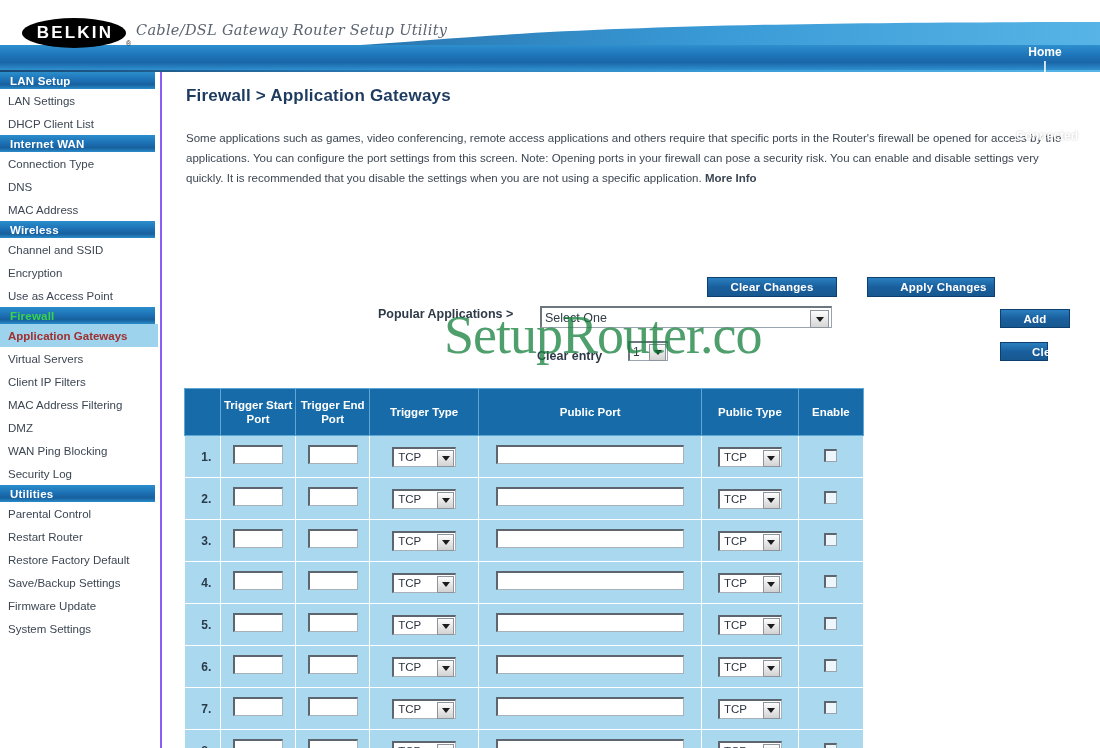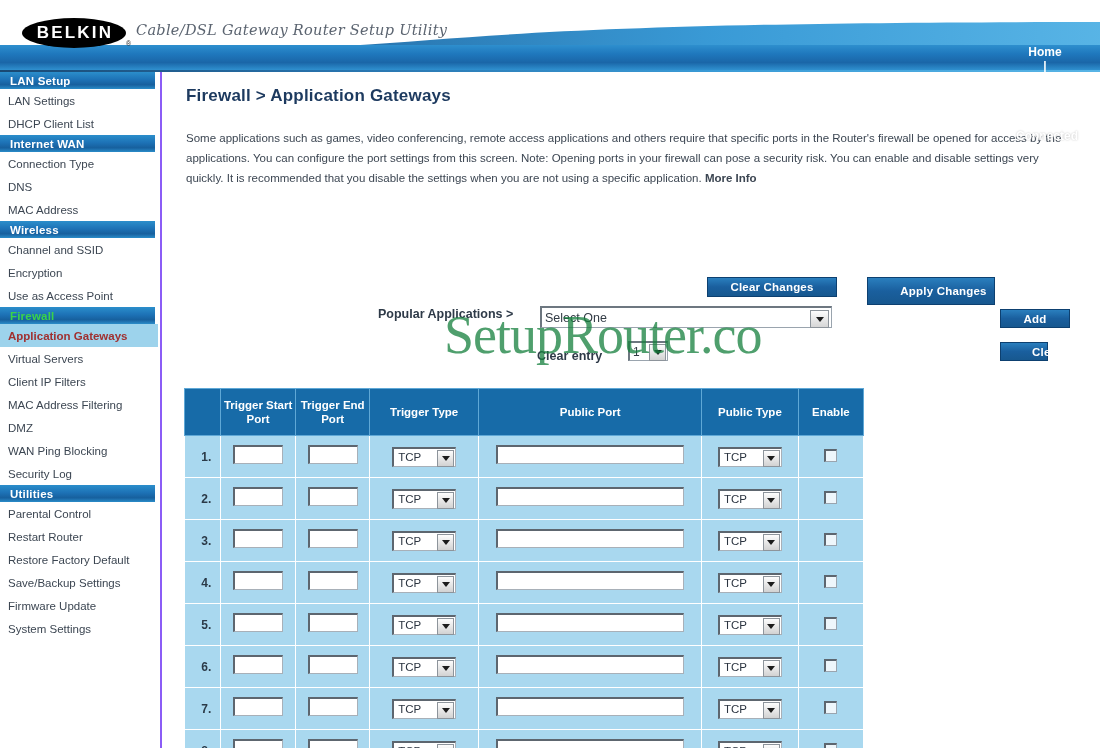--- a/index.html
+++ b/index.html
@@ -176,21 +176,21 @@
     box-sizing: border-box;
     cursor: pointer;
     letter-spacing: .2px;
   }
   .btn-clear-changes {
     position: absolute; left: 545px; top: 205px;
     width: 130px; height: 20px;
   }
   .btn-apply-changes {
     position: absolute; left: 705px; top: 205px;
-    width: 128px; height: 28px; padding-left: 25px;
+    width: 128px; height: 20px; padding-left: 25px;
   }
   .btn-add {
     position: absolute; left: 838px; top: 237px;
     width: 70px; height: 19px;
   }
   .btn-clear {
     position: absolute; left: 838px; top: 270px;
     width: 48px; height: 19px; padding-left: 46px;
   }
   .lbl-popular {

